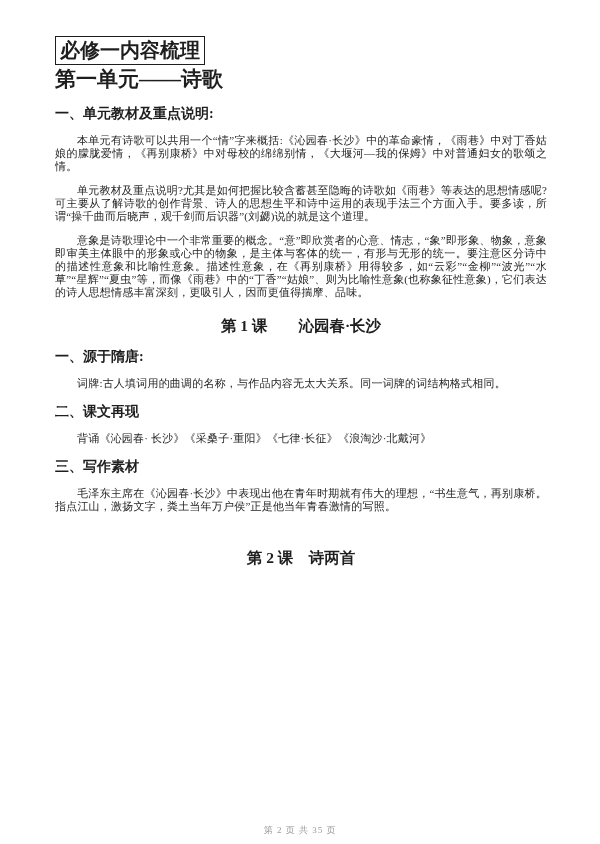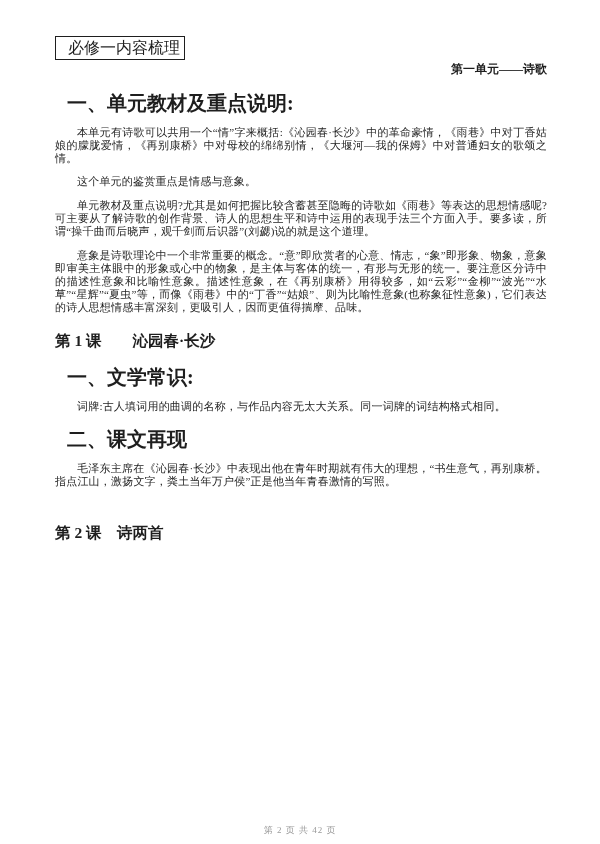--- a/index.html
+++ b/index.html
@@ -17,48 +17,48 @@
   }
   .page {
     padding: 36px 53px 0 55px;
   }
   .badge-row {
     margin: 0 0 2px 0;
   }
   .badge {
     display: inline-block;
     border: 1px solid #1e1e1e;
-    padding: 1px 4px 2px 12px;
-    font-weight: normal;
-    font-size: 16px;
+    padding: 1px 4px 2px 4px;
+    font-weight: bold;
+    font-size: 20px;
     line-height: 1.2;
   }
   .h-center {
-    text-align: right;
+    text-align: left;
     font-weight: bold;
-    font-size: 12px;
+    font-size: 21px;
     margin: 2px 0 14px 0;
     line-height: 1.2;
   }
   .h-left {
     font-weight: bold;
-    font-size: 20px;
-    margin: 14px 0 10px 12px;
+    font-size: 14px;
+    margin: 14px 0 10px 0;
     line-height: 1.2;
   }
   .para {
     font-size: 11px;
     line-height: 1.18;
     text-indent: 2em;
     text-align: justify;
     margin: 11px 0;
     letter-spacing: 0.2px;
   }
   .lesson-heading {
-    text-align: left;
+    text-align: center;
     font-weight: bold;
     font-size: 15.5px;
     margin: 18px 0 14px 0;
     line-height: 1.2;
   }
   .lesson2-heading {
     margin-top: 36px;
   }
   .footer {
     position: absolute;
@@ -79,37 +79,38 @@
   <div class="badge-row">
     <span class="badge">必修一内容梳理</span>
   </div>
 
   <div class="h-center">第一单元——诗歌</div>
 
   <div class="h-left">一、单元教材及重点说明:</div>
 
   <p class="para">本单元有诗歌可以共用一个“情”字来概括:《沁园春·长沙》中的革命豪情，《雨巷》中对丁香姑娘的朦胧爱情，《再别康桥》中对母校的绵绵别情，《大堰河—我的保姆》中对普通妇女的歌颂之情。</p>
 
-  <p class="para">这个单元的鉴赏重点是情感与意象。</p>
 
   <p class="para">单元教材及重点说明?尤其是如何把握比较含蓄甚至隐晦的诗歌如《雨巷》等表达的思想情感呢?可主要从了解诗歌的创作背景、诗人的思想生平和诗中运用的表现手法三个方面入手。要多读，所谓“操千曲而后晓声，观千剑而后识器”(刘勰)说的就是这个道理。</p>
 
   <p class="para">意象是诗歌理论中一个非常重要的概念。“意”即欣赏者的心意、情志，“象”即形象、物象，意象即审美主体眼中的形象或心中的物象，是主体与客体的统一，有形与无形的统一。要注意区分诗中的描述性意象和比喻性意象。描述性意象，在《再别康桥》用得较多，如“云彩”“金柳”“波光”“水草”“星辉”“夏虫”等，而像《雨巷》中的“丁香”“姑娘”、则为比喻性意象(也称象征性意象)，它们表达的诗人思想情感丰富深刻，更吸引人，因而更值得揣摩、品味。</p>
 
 
   <div class="lesson-heading">第 1 课　　沁园春·长沙</div>
 
-  <div class="h-left">一、文学常识:</div>
+  <div class="h-left">一、源于隋唐:</div>
 
 
   <p class="para">词牌:古人填词用的曲调的名称，与作品内容无太大关系。同一词牌的词结构格式相同。</p>
 
   <div class="h-left">二、课文再现</div>
 
+  <p class="para">背诵《沁园春· 长沙》《采桑子·重阳》《七律·长征》《浪淘沙·北戴河》</p>
 
+  <div class="h-left">三、写作素材</div>
 
   <p class="para">毛泽东主席在《沁园春·长沙》中表现出他在青年时期就有伟大的理想，“书生意气，再别康桥。指点江山，激扬文字，粪土当年万户侯”正是他当年青春激情的写照。</p>
 
   <div class="lesson-heading lesson2-heading">第 2 课　诗两首</div>
 
 </div>
 
-<div class="footer">第 2 页 共 42 页</div>
+<div class="footer">第 2 页 共 35 页</div>
 
 </body></html>

